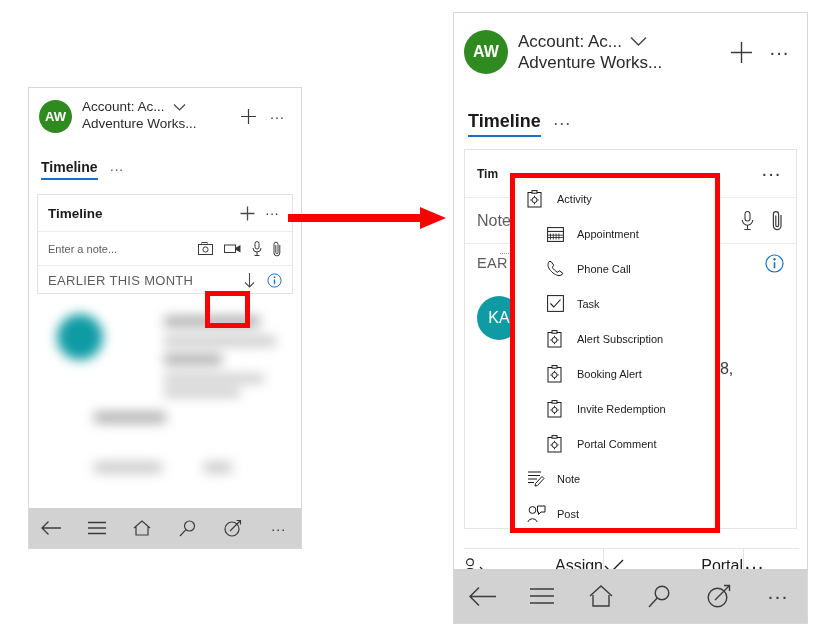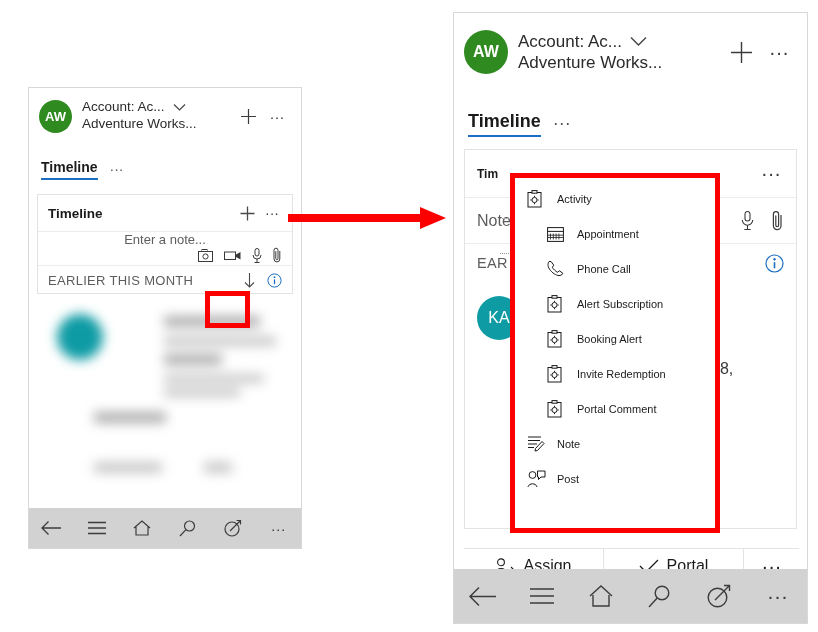--- a/index.html
+++ b/index.html
@@ -87,21 +87,21 @@
     color:#1b1b1b;
     font-size:11px;
   }
   .menu-item.indent{padding-left:32px;}
   .menu-icon{width:22px;display:flex;align-items:center;justify-content:flex-start;flex:0 0 auto;color:#1b1b1b;}
   .menu-label{margin-left:8px;white-space:nowrap;}
 
   .dotted-sep{position:absolute;border-top:1px dotted #9a9a9a;}
 
   .cmdbar{display:flex;align-items:center;box-sizing:border-box;border-top:1px solid #e3e3e3;color:#1b1b1b;}
-  .cmd-btn{display:flex;align-items:center;justify-content:center;gap:8px;border-right:1px solid #e3e3e3;height:100%;box-sizing:border-box;}
+  .cmd-btn{display:flex;align-items:center;justify-content:space-between;gap:8px;border-right:1px solid #e3e3e3;height:100%;box-sizing:border-box;}
   .cmd-last{border-right:none;}
   svg{display:block;}
 </style>
 </head>
 <body>
 
 <div class="panel" id="left-panel">
 
   <div class="acct-header" style="height:56px;">
     <div class="avatar" style="width:33px;height:33px;font-size:13px;">
@@ -137,21 +137,21 @@
       <span class="card-title" style="font-size:13.5px;">Timeline</span>
       <span class="hdr-spacer"></span>
       <span class="hdr-icon" style="width:30px;height:24px;">
         <svg width="15" height="15" viewBox="0 0 15 15">
             <path d="M7.5 0.5 V14.5 M0.5 7.5 H14.5" stroke="#4a4a4a" stroke-width="1.3"></path>
           </svg>
       </span>
       <span class="hdr-icon" style="width:20px;font-size:14px;color:#3a3a3a;">···</span>
     </div>
 
-    <div class="note-row" style="height:34px;padding:0 10px;font-size:13px;flex-direction:column;">
+    <div class="note-row" style="height:34px;padding:0 10px;font-size:11px;">
       <span>Enter a note...</span>
       <span class="note-icons">
         <span>
           <svg width="15" height="13" viewBox="0 0 15 13">
               <rect x="0.5" y="2.5" width="14" height="10" stroke="#3a3a3a" fill="none" stroke-width="1"></rect>
               <rect x="4" y="0.5" width="5" height="2" stroke="#3a3a3a" fill="none" stroke-width="1"></rect>
               <circle cx="7.5" cy="7.5" r="2.6" stroke="#3a3a3a" fill="none" stroke-width="1"></circle>
             </svg>
         </span>
         <span>
@@ -401,20 +401,29 @@
 
   <div class="menu-item indent">
     <span class="menu-icon">
       <svg width="18" height="17" viewBox="0 0 18 17">
           <path d="M2 1.5 C0.5 3.5 0.5 7 3.5 10.5 C6.5 14 10.5 16 13 15.5 C14.5 15.2 16 13.5 16 13.5 L12.5 10.8 L10.3 12.3 C8.8 11.5 6.3 9 5.3 7.2 L6.8 5.2 L4 1.5 Z" stroke="#1b1b1b" fill="none" stroke-width="1"></path>
         </svg>
     </span>
     <span class="menu-label">Phone Call</span>
   </div>
 
+  <div class="menu-item indent">
+    <span class="menu-icon">
+      <svg width="17" height="17" viewBox="0 0 17 17">
+          <rect x="0.6" y="0.6" width="15.8" height="15.8" stroke="#1b1b1b" fill="none" stroke-width="1"></rect>
+          <path d="M3.5 8.5 L6.8 12 L13.5 4.5" stroke="#1b1b1b" fill="none" stroke-width="1.1"></path>
+        </svg>
+    </span>
+    <span class="menu-label">Task</span>
+  </div>
 
   <div class="menu-item indent">
     <span class="menu-icon">
       <svg width="15" height="18" viewBox="0 0 15 18">
           <rect x="1" y="2.5" width="13" height="14.5" stroke="#1b1b1b" fill="none" stroke-width="1"></rect>
           <rect x="5" y="0.6" width="5" height="2.6" stroke="#1b1b1b" fill="#fff" stroke-width="1"></rect>
           <circle cx="7.5" cy="10" r="2.6" stroke="#1b1b1b" fill="none" stroke-width="1"></circle>
           <path d="M7.5 5.8 V7 M7.5 13 V14.2 M3.3 10 H4.5 M10.5 10 H11.7" stroke="#1b1b1b" stroke-width="1"></path>
         </svg>
     </span>

